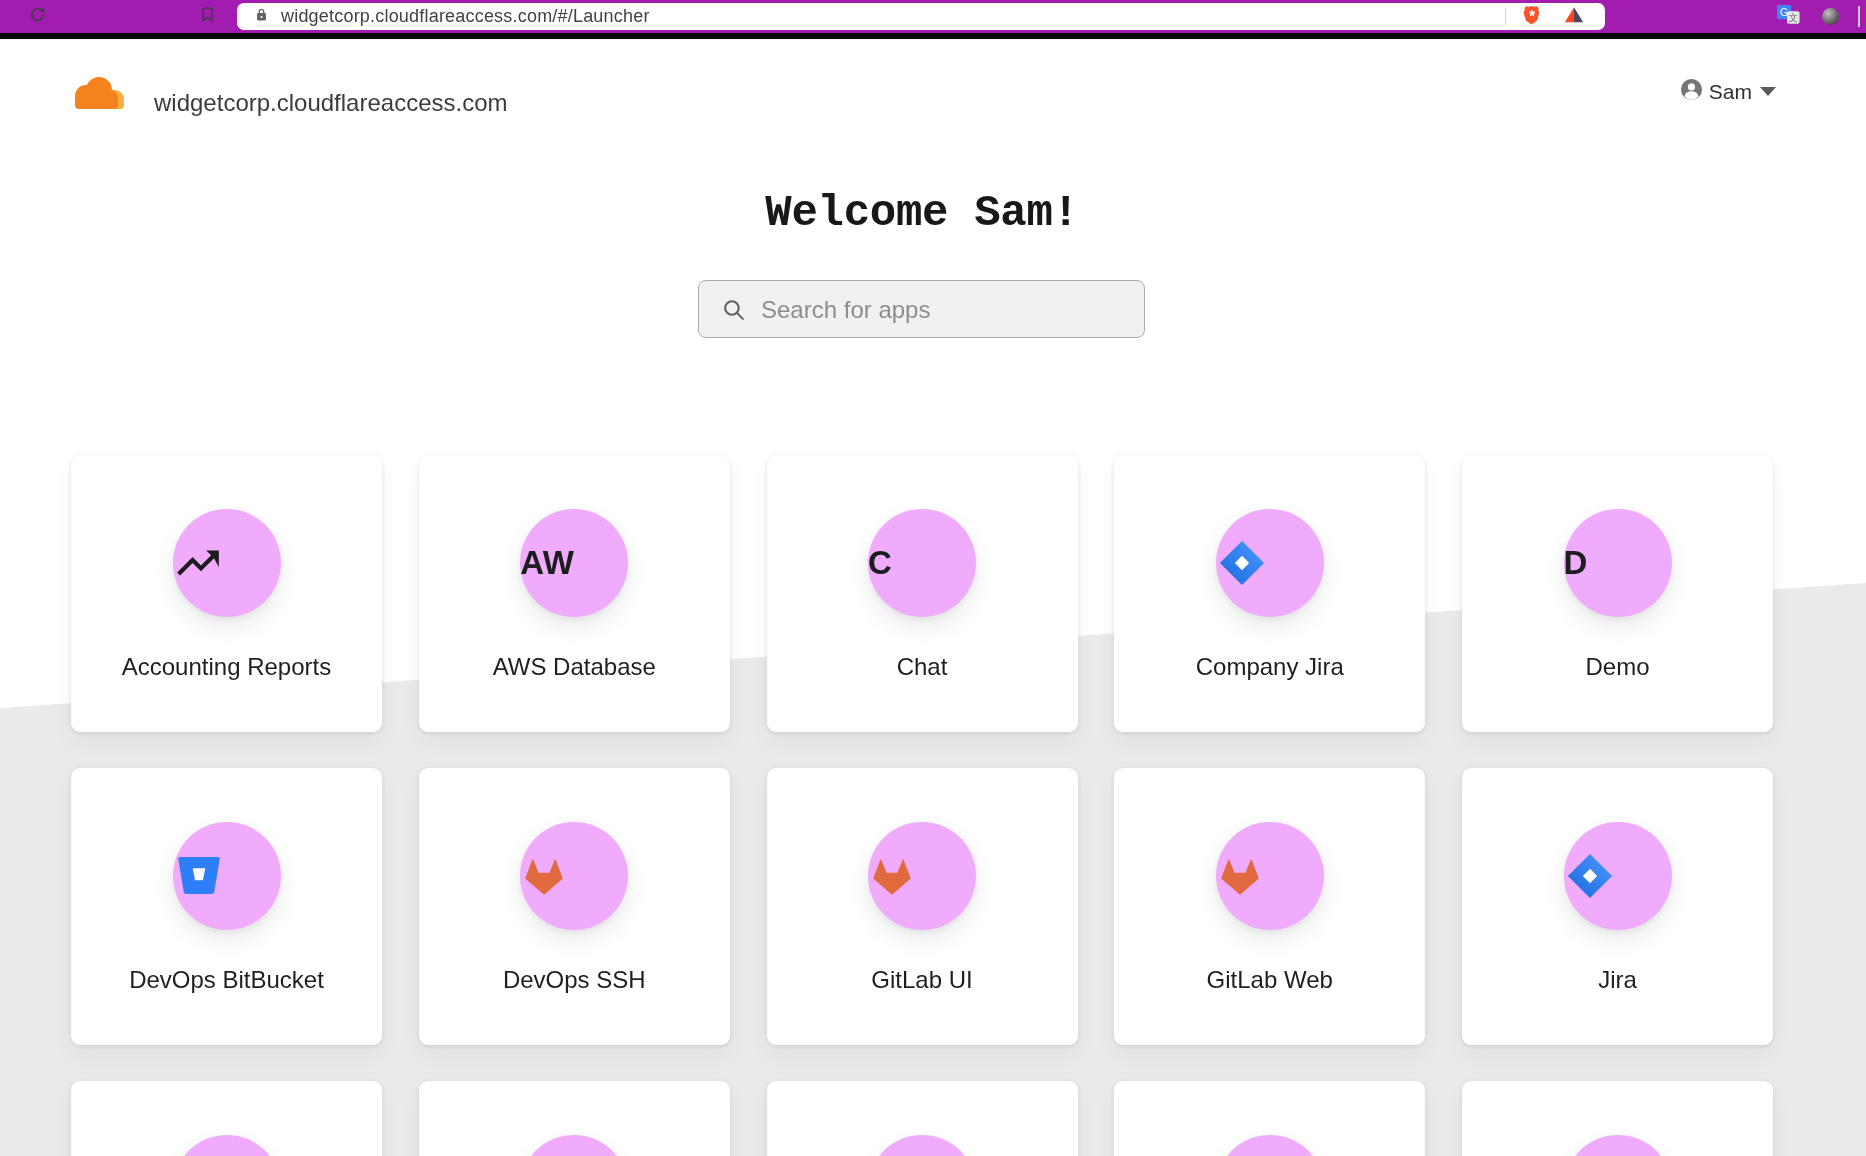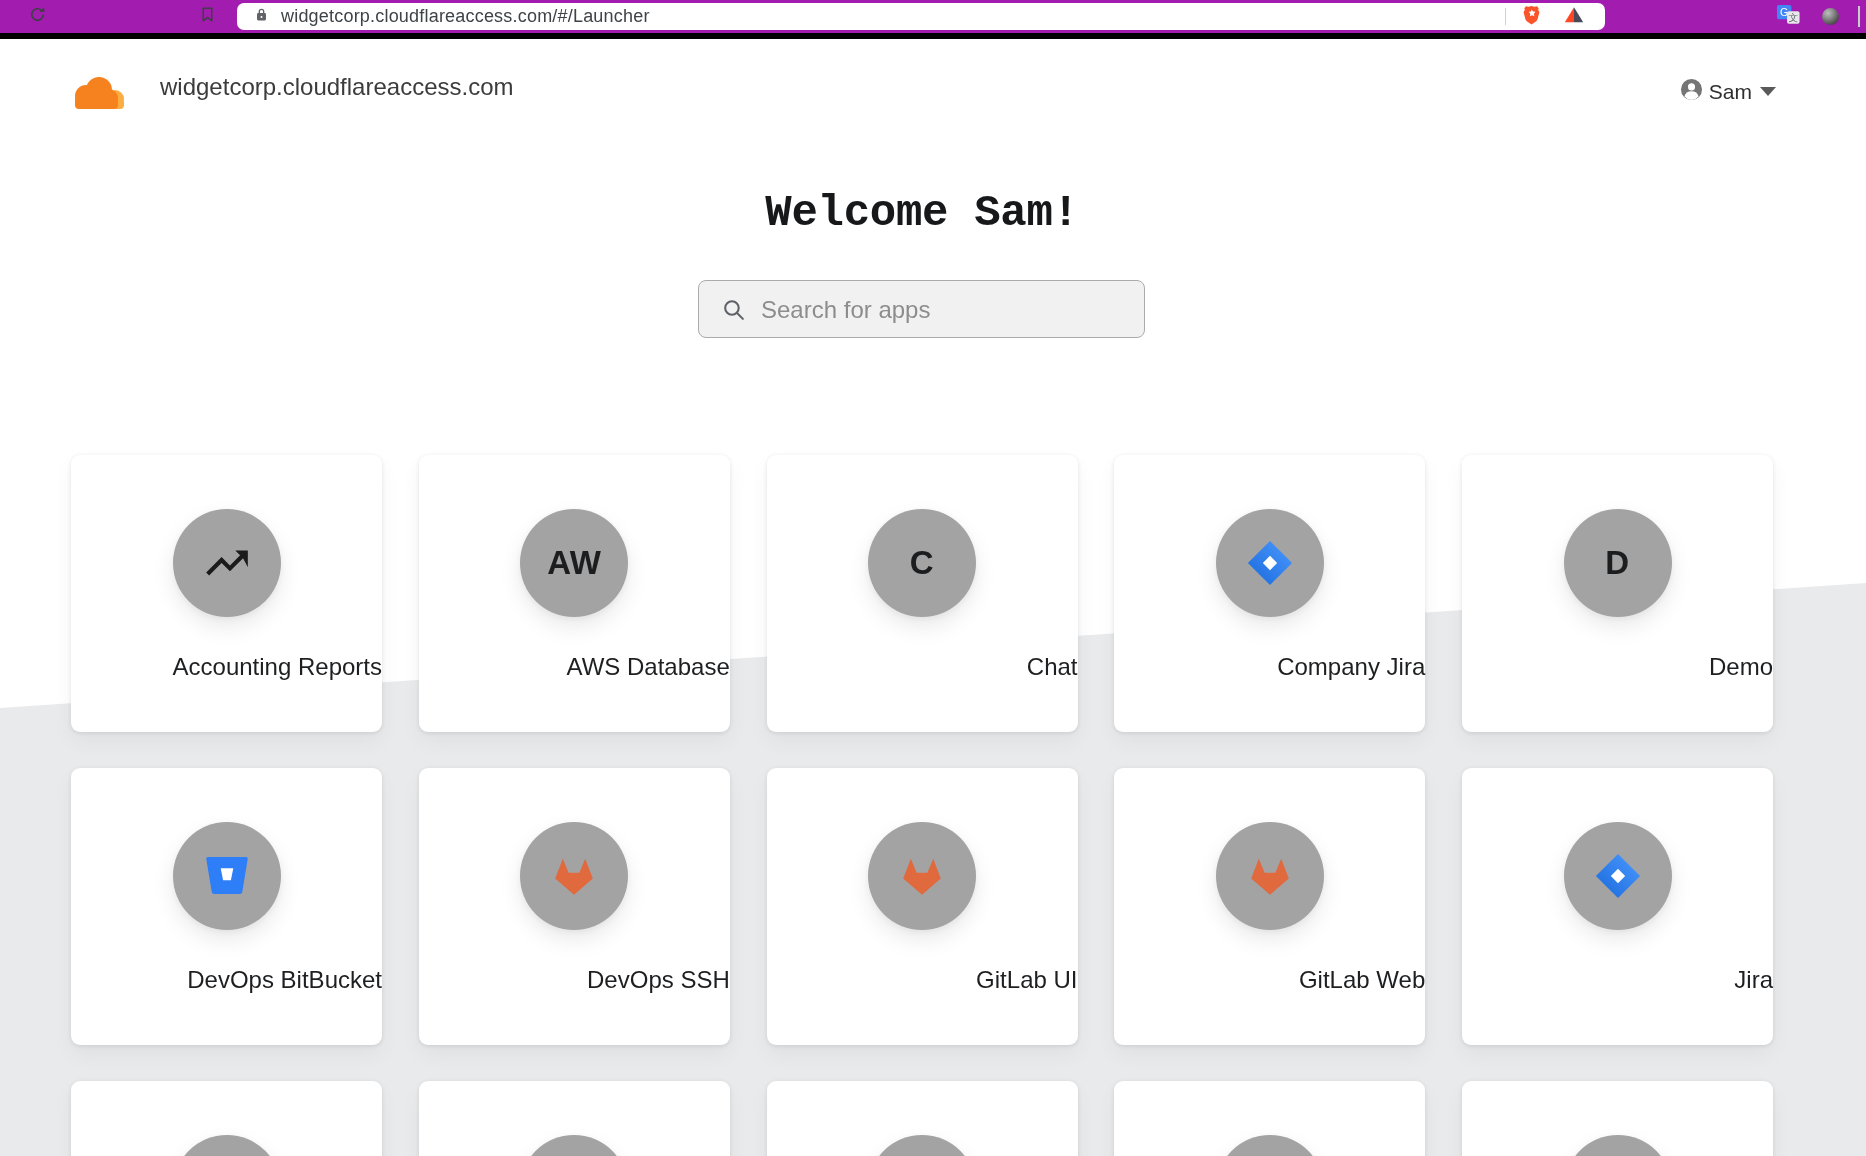--- a/index.html
+++ b/index.html
@@ -28,21 +28,21 @@
   #brave-shield-btn{position:absolute;left:1284px;top:2px;height:23px;display:flex;align-items:center;}
   #brave-rewards-btn{position:absolute;left:1326px;top:2px;height:23px;display:flex;align-items:center;}
   #translate-btn{left:1774px;width:28px;}
   #profile-sphere{
     position:absolute;left:1822px;top:8px;width:17px;height:17px;border-radius:50%;
     background:radial-gradient(circle at 35% 30%,#bfbfbf 0%,#8a8a8a 35%,#3f3f3f 80%);
   }
   #bar-right-divider{position:absolute;left:1858px;top:6px;width:2px;height:21px;background:#c9cbce;}
   
   #page-header{position:absolute;left:0;top:33px;width:1866px;height:110px;background:transparent;z-index:3;}
-  #logo-wrap{position:absolute;left:68px;top:40px;display:flex;align-items:flex-start;gap:28px;cursor:pointer;}
+  #logo-wrap{position:absolute;left:68px;top:40px;display:flex;align-items:flex-end;gap:22px;cursor:pointer;}
   #domain-text{font-size:24px;color:#3c3c3c;}
   #user-menu{position:absolute;right:90px;top:45px;display:flex;align-items:center;gap:6px;cursor:pointer;}
   #user-name{font-size:21px;color:#2f2f2f;}
   #caret-down{width:0;height:0;border-left:8px solid transparent;border-right:8px solid transparent;border-top:9px solid #5a5a5a;margin-left:2px;}
   
   #content-center{position:absolute;left:71px;width:1702px;top:0;height:100%;z-index:2;}
   #welcome-heading{
     position:absolute;left:0;right:0;top:188px;text-align:center;
     font-size:44px;font-weight:600;color:#17181a;letter-spacing:-.3px;margin:0;font-family:Liberation Mono, monospace;
   }
@@ -66,26 +66,26 @@
     position:absolute;left:71px;top:455px;width:1702px;z-index:2;
     display:grid;grid-template-columns:repeat(5,311px);justify-content:space-between;
     grid-auto-rows:277px;row-gap:36px;
   }
   .tile{
     position:relative;background:#fff;border-radius:9px;cursor:pointer;
     box-shadow:0 1px 4px rgba(0,0,0,.10),0 10px 22px rgba(0,0,0,.045);
   }
   .tile-circle{
     position:absolute;left:50%;top:54px;width:108px;height:108px;margin-left:-54px;border-radius:50%;
-    background:#a3a3a3;display:flex;align-items:center;justify-content:center;
+    background:#f0abfc;display:flex;align-items:center;
     box-shadow:0 10px 22px rgba(0,0,0,.085),0 2px 6px rgba(0,0,0,.05);
   }
   .initials{font-size:33px;font-weight:600;color:#1c1d1f;letter-spacing:.5px;}
   .tile-label{
-    position:absolute;left:0;top:198px;width:100%;text-align:right;
+    position:absolute;left:0;top:198px;width:100%;text-align:center;
     font-size:24px;color:#1e1f21;
   }
 </style>
 </head>
 <body>
 
 <div id="viewport">
 
   <div id="browser-bar">
 

